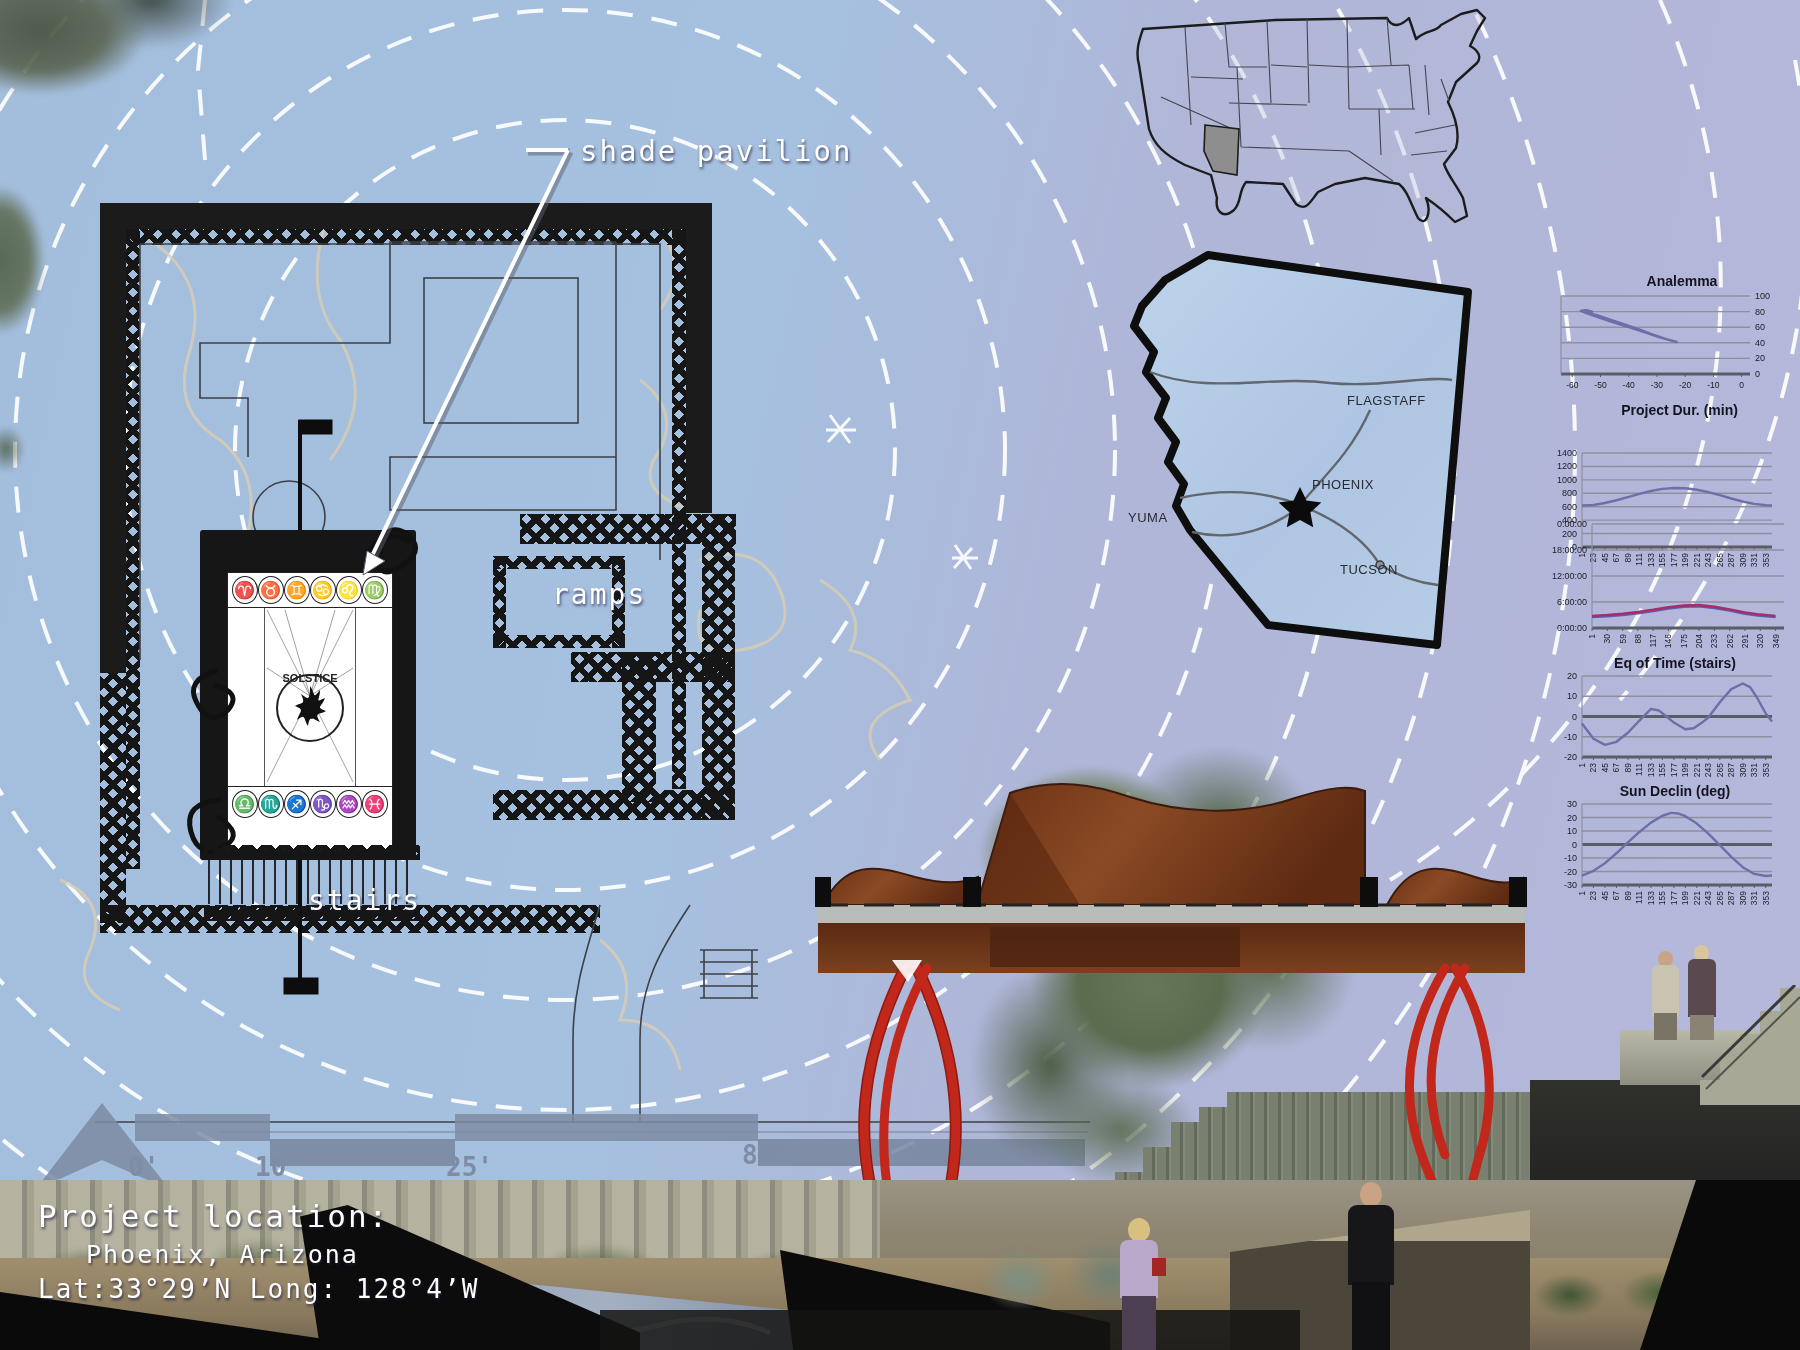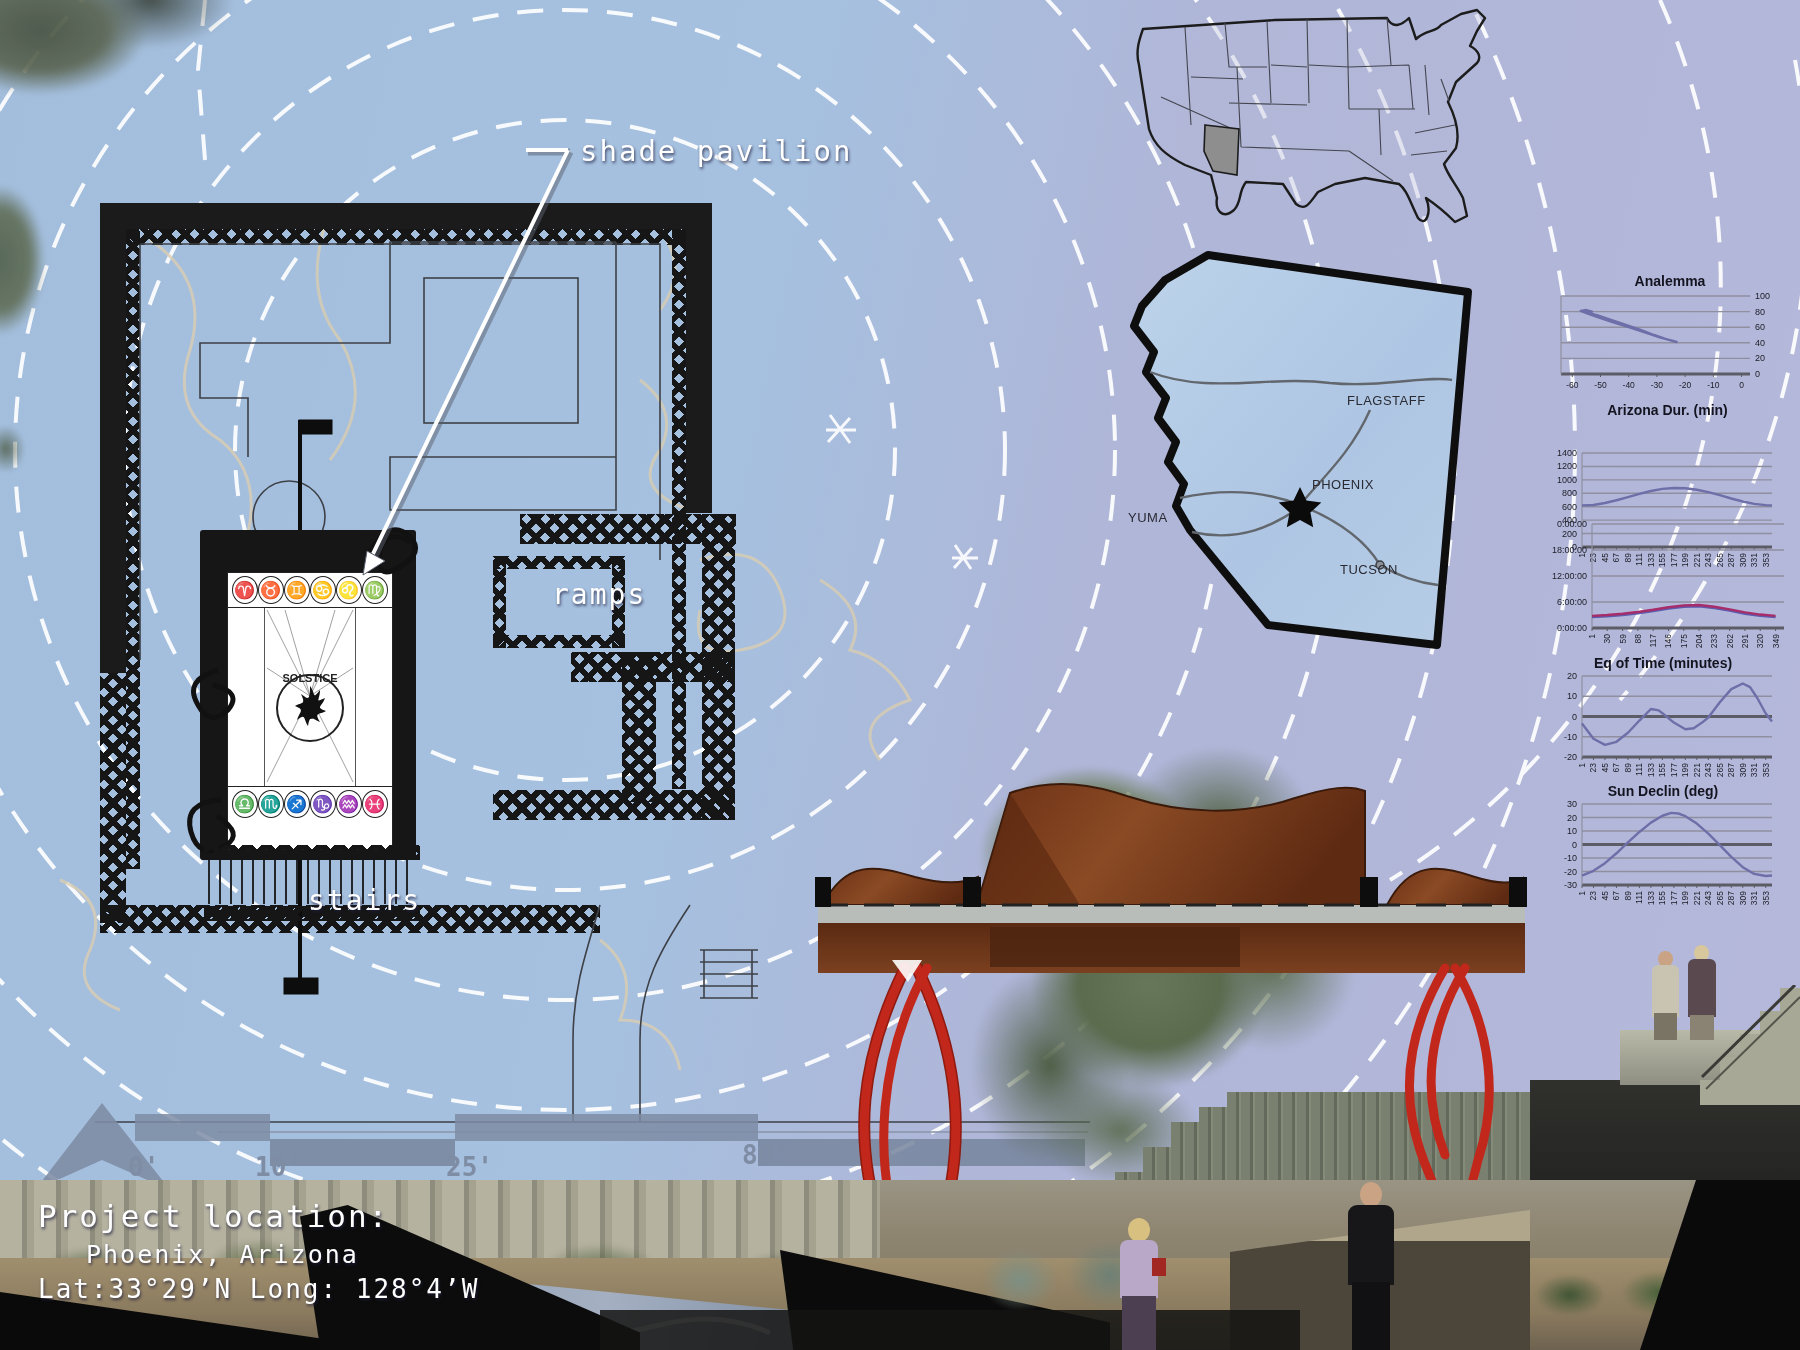--- a/index.html
+++ b/index.html
@@ -15,21 +15,21 @@
      repeating-linear-gradient(45deg,#161616 0 6px,transparent 6px 13px),
      repeating-linear-gradient(-45deg,#161616 0 6px,transparent 6px 13px);}
   .band{background:#1b1b1b;}
   .mono{font-family:"DejaVu Sans Mono",monospace;}
   .plan-label{color:#fff;font-family:"DejaVu Sans Mono",monospace;
      text-shadow:1px 2px 3px rgba(30,30,60,.75);letter-spacing:2px;}
   .graybold{color:#7e8ca4;font-weight:bold;}
   .zrow{display:flex;justify-content:space-between;align-items:center;padding:3px 4px;background:#fff;}
   .zcell{width:26px;height:26px;border:1.5px solid #222;border-radius:50%;
      display:flex;align-items:center;justify-content:center;font-size:17px;color:#111;background:#fff;}
-  .chart-title{font-weight:bold;color:#141420;font-size:14px;text-align:center;}
+  .chart-title{font-weight:bold;color:#141420;font-size:14px;text-align:center;padding-left:12px;}
   .citylabel{color:#2a2a33;font-size:13px;letter-spacing:.5px;}
   .figure{position:absolute;}
   .head{position:absolute;border-radius:50%;background:#c9a383;}
 </style>
 </head>
 <body>
 
 <div id="board">
 
   <svg class="abs" style="left:0;top:0" width="1800" height="1350">
@@ -259,21 +259,21 @@
         <line x1="130.11940298507463" y1="82" x2="130.11940298507463" y2="85" stroke="#5c5c66" stroke-width="1"></line>
         <text font-size="8.5" fill="#20202a" font-family="Liberation Sans,sans-serif" x="130.11940298507463" y="96" text-anchor="middle">-20</text>
         <line x1="158.32835820895522" y1="82" x2="158.32835820895522" y2="85" stroke="#5c5c66" stroke-width="1"></line>
         <text font-size="8.5" fill="#20202a" font-family="Liberation Sans,sans-serif" x="158.32835820895522" y="96" text-anchor="middle">-10</text>
         <line x1="186.53731343283582" y1="82" x2="186.53731343283582" y2="85" stroke="#5c5c66" stroke-width="1"></line>
         <text font-size="8.5" fill="#20202a" font-family="Liberation Sans,sans-serif" x="186.53731343283582" y="96" text-anchor="middle">0</text>
         <polyline points="31.388059701492537,20.38 42.67164179104478,23.5 56.776119402985074,28.18 70.88059701492537,32.86 84.98507462686567,37.54 99.08955223880596,43 110.37313432835822,46.900000000000006 121.65671641791045,50.019999999999996 116.01492537313433,48.459999999999994 104.73134328358208,45.34 90.6268656716418,40.66 73.70149253731343,35.2 56.776119402985074,29.740000000000002 42.67164179104478,25.060000000000002 31.388059701492537,21.16 25.746268656716417,18.82 31.388059701492537,18.04 37.02985074626866,19.6 31.388059701492537,20.38" fill="none" stroke="#6e6ea8" stroke-width="2.4" stroke-linejoin="round"></polyline>
       </svg>
     </div>
 
-  <div class="abs chart-title" style="left:1555px;top:402px;width:225px;">Arizona Dur. (min)</div>
+  <div class="abs chart-title" style="left:1555px;top:402px;width:225px;">Project Dur. (min)</div>
   <div class="abs" style="left:1548px;top:420px;width:230px;height:128px;margin-top:29px;">
       <svg width="230" height="128">
         <line x1="34" y1="4" x2="224" y2="4" stroke="#8f8fa0" stroke-width="1.4"></line>
         <text x="29" y="7" text-anchor="end" font-size="9" fill="#20202a" font-family="Liberation Sans,sans-serif">1400</text>
         <line x1="34" y1="17.428571428571427" x2="224" y2="17.428571428571427" stroke="#8f8fa0" stroke-width="1.4"></line>
         <text x="29" y="20.428571428571427" text-anchor="end" font-size="9" fill="#20202a" font-family="Liberation Sans,sans-serif">1200</text>
         <line x1="34" y1="30.857142857142854" x2="224" y2="30.857142857142854" stroke="#8f8fa0" stroke-width="1.4"></line>
         <text x="29" y="33.857142857142854" text-anchor="end" font-size="9" fill="#20202a" font-family="Liberation Sans,sans-serif">1000</text>
         <line x1="34" y1="44.285714285714285" x2="224" y2="44.285714285714285" stroke="#8f8fa0" stroke-width="1.4"></line>
         <text x="29" y="47.285714285714285" text-anchor="end" font-size="9" fill="#20202a" font-family="Liberation Sans,sans-serif">800</text>
@@ -367,21 +367,21 @@
         <polyline points="52,95.86666666666666 67.2967032967033,95 82.5934065934066,93.69999999999999 97.8901098901099,91.96666666666667 113.18681318681318,89.80000000000001 128.4835164835165,87.19999999999999 143.7802197802198,85.46666666666667 159.0769230769231,85.03333333333333 174.37362637362637,86.76666666666668 189.67032967032966,89.36666666666666 204.96703296703296,92.39999999999999 220.26373626373626,94.56666666666666 235.56043956043956,95.86666666666666" fill="none" stroke="#a62d6a" stroke-width="2.4" stroke-linejoin="round"></polyline>
         <line x1="252" y1="42" x2="274" y2="42" stroke="#5c5cae" stroke-width="2.6"></line>
         <text x="278" y="45" font-size="9" fill="#20202a" font-family="Liberation Sans,sans-serif">Sunrise Time</text>
         <text x="278" y="57" font-size="9" fill="#20202a" font-family="Liberation Sans,sans-serif">(LST)</text>
         <line x1="252" y1="78" x2="274" y2="78" stroke="#a62d6a" stroke-width="2.6"></line>
         <text x="278" y="81" font-size="9" fill="#20202a" font-family="Liberation Sans,sans-serif">Sunset Time</text>
         <text x="278" y="93" font-size="9" fill="#20202a" font-family="Liberation Sans,sans-serif">(LST)</text>
       </svg>
     </div>
 
-  <div class="abs chart-title" style="left:1548px;top:655px;width:230px;">Eq of Time (minutes)</div>
+  <div class="abs chart-title" style="left:1548px;top:655px;width:230px;">Eq of Time (stairs)</div>
   <div class="abs" style="left:1548px;top:672px;width:230px;height:115px;">
       <svg width="230" height="115">
         <line x1="34" y1="4" x2="224" y2="4" stroke="#8f8fa0" stroke-width="1.4"></line>
         <text x="29" y="7" text-anchor="end" font-size="9" fill="#20202a" font-family="Liberation Sans,sans-serif">20</text>
         <line x1="34" y1="24.25" x2="224" y2="24.25" stroke="#8f8fa0" stroke-width="1.4"></line>
         <text x="29" y="27.25" text-anchor="end" font-size="9" fill="#20202a" font-family="Liberation Sans,sans-serif">10</text>
         <line x1="34" y1="44.5" x2="224" y2="44.5" stroke="#5c5c66" stroke-width="3"></line>
         <text x="29" y="47.5" text-anchor="end" font-size="9" fill="#20202a" font-family="Liberation Sans,sans-serif">0</text>
         <line x1="34" y1="64.75" x2="224" y2="64.75" stroke="#8f8fa0" stroke-width="1.4"></line>
         <text x="29" y="67.75" text-anchor="end" font-size="9" fill="#20202a" font-family="Liberation Sans,sans-serif">-10</text>

